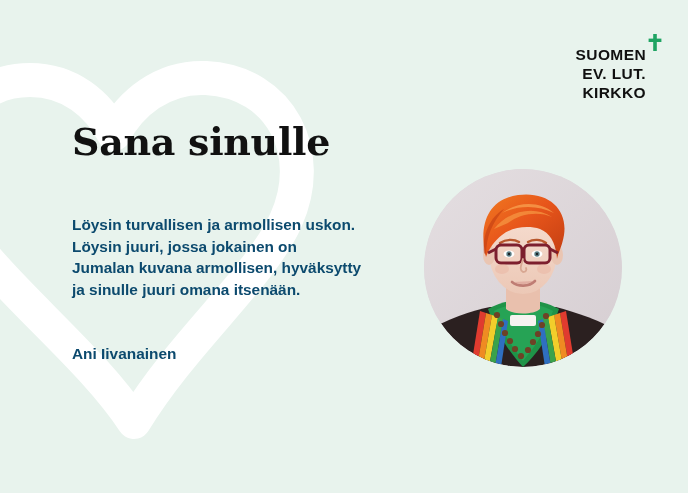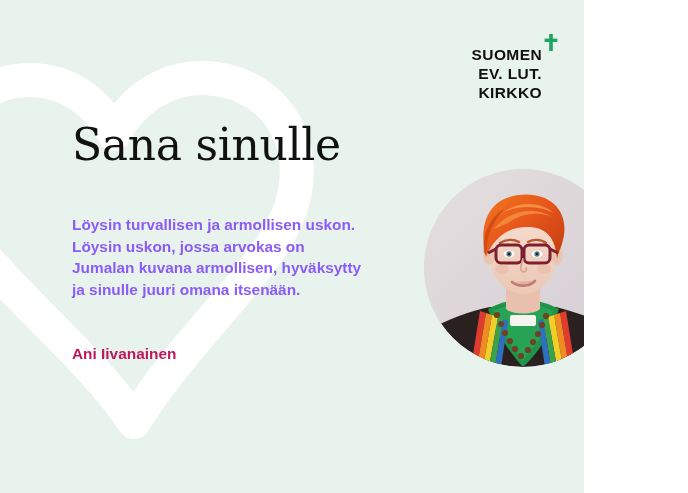--- a/index.html
+++ b/index.html
@@ -7,21 +7,21 @@
     padding: 0;
   }
   body {
     width: 688px;
     height: 493px;
     overflow: hidden;
     font-family: "Liberation Sans", sans-serif;
   }
   #card {
     position: relative;
-    width: 584px;
+    width: 688px;
     height: 493px;
     background: #e8f3ed;
     overflow: hidden;
   }
 
   
   #watermark {
     position: absolute;
     left: -62px;
     top: 22px;
@@ -58,54 +58,54 @@
     width: 14px;
     height: 17px;
   }
 
   
   #headline {
     position: absolute;
     left: 72px;
     top: 122px;
     font-family: "DejaVu Serif", "Liberation Serif", serif;
-    font-weight: normal;
-    font-size: 44px;
+    font-weight: bold;
+    font-size: 38px;
     line-height: 1.05;
     color: #111111;
     letter-spacing: -0.3px;
     white-space: nowrap;
   }
 
   
   #quote {
     position: absolute;
     left: 72px;
     top: 214px;
     width: 340px;
   }
   .quote-line {
     display: block;
     font-family: "Liberation Sans", sans-serif;
     font-weight: bold;
     font-size: 15.4px;
     line-height: 21.5px;
-    color: #8b5cf6;
+    color: #0c4a6e;
     white-space: nowrap;
   }
 
   
   #attribution {
     position: absolute;
     left: 72px;
     top: 345px;
     font-family: "Liberation Sans", sans-serif;
     font-weight: bold;
     font-size: 15.4px;
-    color: #be185d;
+    color: #0c4a6e;
     white-space: nowrap;
   }
 
   
   #portrait {
     position: absolute;
     left: 424px;
     top: 169px;
     width: 198px;
     height: 198px;
@@ -141,21 +141,21 @@
       </svg>
     </span>
     <span class="logo-line">EV. LUT.</span>
     <span class="logo-line">KIRKKO</span>
   </div>
 
   <div id="headline">Sana sinulle</div>
 
   <div id="quote">
     <span class="quote-line">Löysin turvallisen ja armollisen uskon.</span>
-    <span class="quote-line">Löysin uskon, jossa arvokas on</span>
+    <span class="quote-line">Löysin juuri, jossa jokainen on</span>
     <span class="quote-line">Jumalan kuvana armollisen, hyväksytty</span>
     <span class="quote-line">ja sinulle juuri omana itsenään.</span>
   </div>
 
   <div id="attribution">Ani Iivanainen</div>
 
   <div id="portrait">
     <svg viewBox="0 0 198 198" width="198" height="198" aria-hidden="true">
       <defs>
         <clipPath id="circClip">

